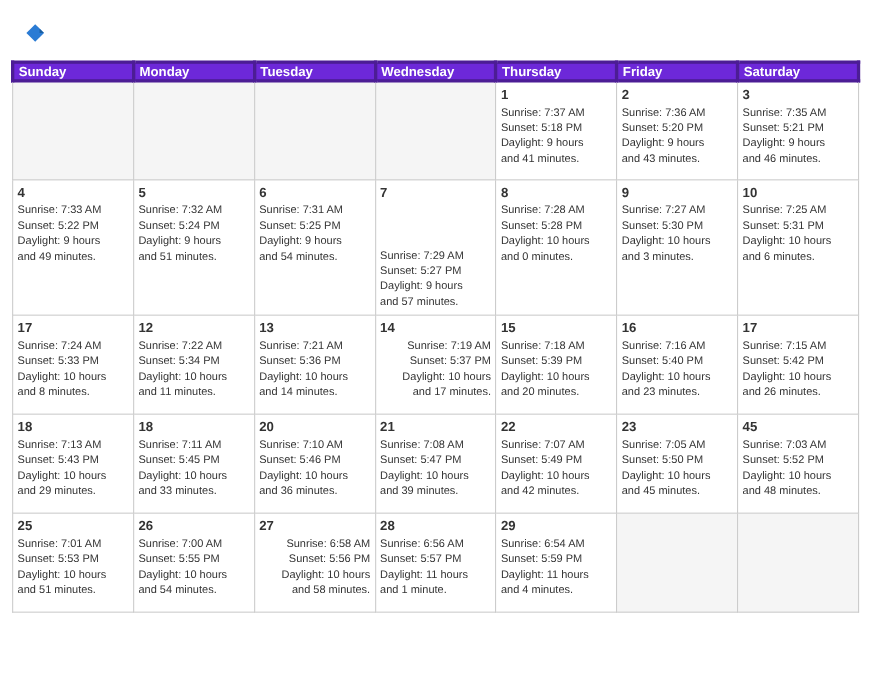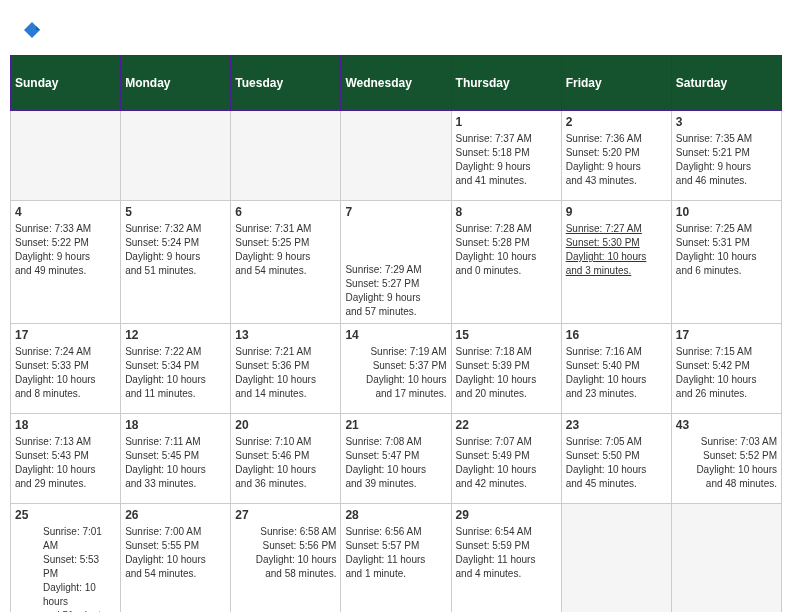--- a/index.html
+++ b/index.html
@@ -46,26 +46,26 @@
     .location {
       font-size: 14px;
       color: #333;
     }
     .calendar {
       width: 100%;
       border-collapse: collapse;
       margin-top: 5px;
     }
     .calendar th {
-      background-color: #14532d;
+      background-color: #6d28d9;
       color: #fff;
       font-size: 12px;
       font-weight: bold;
-      padding: 20px 4px;
-      border: 1px solid #4c1d95;
+      padding: 0 4px;
+      border: 3px solid #4c1d95;
       text-align: left;
     }
     .calendar td {
       border: 1px solid #ccc;
       vertical-align: top;
       padding: 4px;
       font-size: 10px;
       width: calc(100% / 7);
       min-height: 85px;
       height: 90px;
@@ -176,21 +176,21 @@
         </td>
         <td>
           <div class="day-number">8</div>
           <div class="day-info" style="white-space: pre-line;">Sunrise: 7:28 AM
 Sunset: 5:28 PM
 Daylight: 10 hours
 and 0 minutes.</div>
         </td>
         <td>
           <div class="day-number">9</div>
-          <div class="day-info" style="white-space: pre-line; text-decoration: underline;">Sunrise: 7:27 AM
+          <div class="day-info" style="white-space: pre-line;">Sunrise: 7:27 AM
 Sunset: 5:30 PM
 Daylight: 10 hours
 and 3 minutes.</div>
         </td>
         <td>
           <div class="day-number">10</div>
           <div class="day-info" style="white-space: pre-line;">Sunrise: 7:25 AM
 Sunset: 5:31 PM
 Daylight: 10 hours
 and 6 minutes.</div>
@@ -284,31 +284,31 @@
 and 42 minutes.</div>
         </td>
         <td>
           <div class="day-number">23</div>
           <div class="day-info" style="white-space: pre-line;">Sunrise: 7:05 AM
 Sunset: 5:50 PM
 Daylight: 10 hours
 and 45 minutes.</div>
         </td>
         <td>
-          <div class="day-number">43</div>
-          <div class="day-info" style="white-space: pre-line; text-align: right;">Sunrise: 7:03 AM
+          <div class="day-number">45</div>
+          <div class="day-info" style="white-space: pre-line;">Sunrise: 7:03 AM
 Sunset: 5:52 PM
 Daylight: 10 hours
 and 48 minutes.</div>
         </td>
       </tr>
       <tr>
         <td>
           <div class="day-number">25</div>
-          <div class="day-info" style="white-space: pre-line; margin-left: 28px;">Sunrise: 7:01 AM
+          <div class="day-info" style="white-space: pre-line;">Sunrise: 7:01 AM
 Sunset: 5:53 PM
 Daylight: 10 hours
 and 51 minutes.</div>
         </td>
         <td>
           <div class="day-number">26</div>
           <div class="day-info" style="white-space: pre-line;">Sunrise: 7:00 AM
 Sunset: 5:55 PM
 Daylight: 10 hours
 and 54 minutes.</div>

